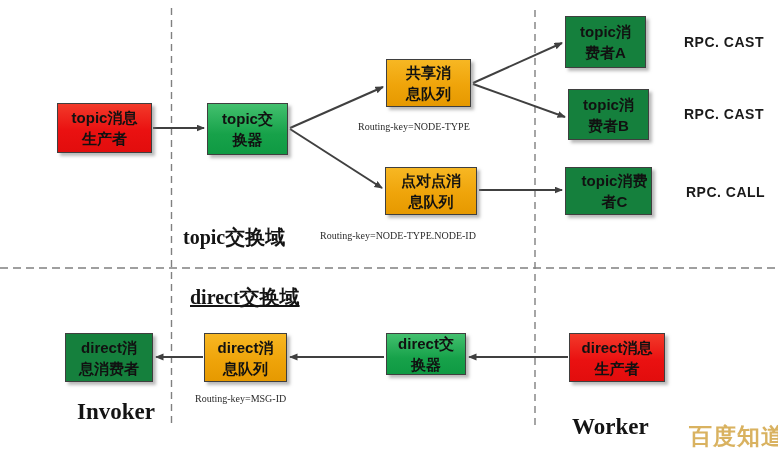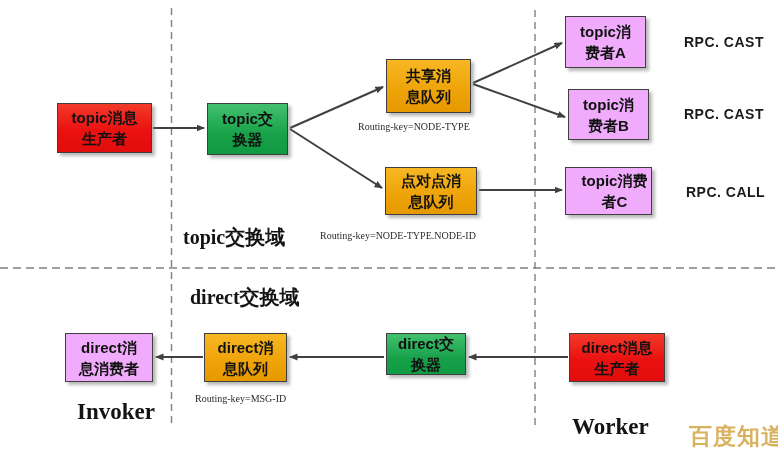--- a/index.html
+++ b/index.html
@@ -11,21 +11,21 @@
   .node{
     position:absolute;display:flex;flex-direction:column;align-items:center;justify-content:center;
     border:1.6px solid #3f3f3f;box-shadow:3px 3px 3px rgba(130,130,130,.55);
     font-size:15px;font-weight:bold;color:#111;text-align:center;line-height:21px;
     box-sizing:border-box;
   }
   .node span{display:block;white-space:nowrap;}
   .red{background:linear-gradient(180deg,#f23a2a 0%,#ea1111 55%,#e20d0d 100%);}
   .green{background:linear-gradient(180deg,#43c06e 0%,#17a24a 60%,#0f9a43 100%);}
   .orange{background:linear-gradient(180deg,#f7b723 0%,#efa40a 55%,#e69900 100%);}
-  .yellow{background:linear-gradient(180deg,#f9f916 0%,#ededed0 40%,#e8e800 100%);background-color:#f0abfc;}
+  .yellow{background:linear-gradient(180deg,#f9f916 0%,#ededed0 40%,#e8e800 100%);background-color:#15803d;}
   .domain-label{
     position:absolute;font-family:"Liberation Serif",serif;font-weight:bold;
     font-size:20px;color:#141414;white-space:nowrap;
   }
   .role-label{
     position:absolute;font-family:"Liberation Serif",serif;font-weight:bold;
     font-size:23px;color:#141414;white-space:nowrap;
   }
   .routing-label{
     position:absolute;font-size:10px;color:#2b2b2b;white-space:nowrap;
@@ -71,21 +71,21 @@
   <div class="node red" style="left:57px;top:103px;width:95px;height:50px;">
     <span>topic消息</span>
     <span>生产者</span>
   </div>
 
   <div class="node green" style="left:207px;top:103px;width:81px;height:52px;">
     <span>topic交</span>
     <span>换器</span>
   </div>
 
-  <div class="node orange" style="left:386px;top:59px;width:85px;height:54px;">
+  <div class="node orange" style="left:386px;top:59px;width:85px;height:48px;">
     <span>共享消</span>
     <span>息队列</span>
   </div>
 
   <div class="node orange" style="left:385px;top:167px;width:92px;height:48px;">
     <span>点对点消</span>
     <span>息队列</span>
   </div>
 
   <div class="node yellow" style="left:565px;top:16px;width:81px;height:52px;">
@@ -117,21 +117,21 @@
     <span>direct交</span>
     <span>换器</span>
   </div>
 
   <div class="node red" style="left:569px;top:333px;width:96px;height:49px;">
     <span>direct消息</span>
     <span>生产者</span>
   </div>
 
   <div class="domain-label" style="left:183px;top:224px;">topic交换域</div>
-  <div class="domain-label" style="left:190px;top:284px;">direct交换域</div>
+  <div class="domain-label" style="left:190px;top:284px;text-decoration:underline;">direct交换域</div>
   <div class="role-label" style="left:572px;top:414px;">Worker</div>
   <div class="role-label" style="left:77px;top:399px;">Invoker</div>
 
   <div class="routing-label" style="left:358px;top:121px;">Routing-key=NODE-TYPE</div>
   <div class="routing-label" style="left:320px;top:230px;">Routing-key=NODE-TYPE.NODE-ID</div>
   <div class="routing-label" style="left:195px;top:393px;">Routing-key=MSG-ID</div>
 
   <div class="rpc-label" style="left:684px;top:34px;">RPC. CAST</div>
   <div class="rpc-label" style="left:684px;top:106px;">RPC. CAST</div>
   <div class="rpc-label" style="left:686px;top:184px;">RPC. CALL</div>

